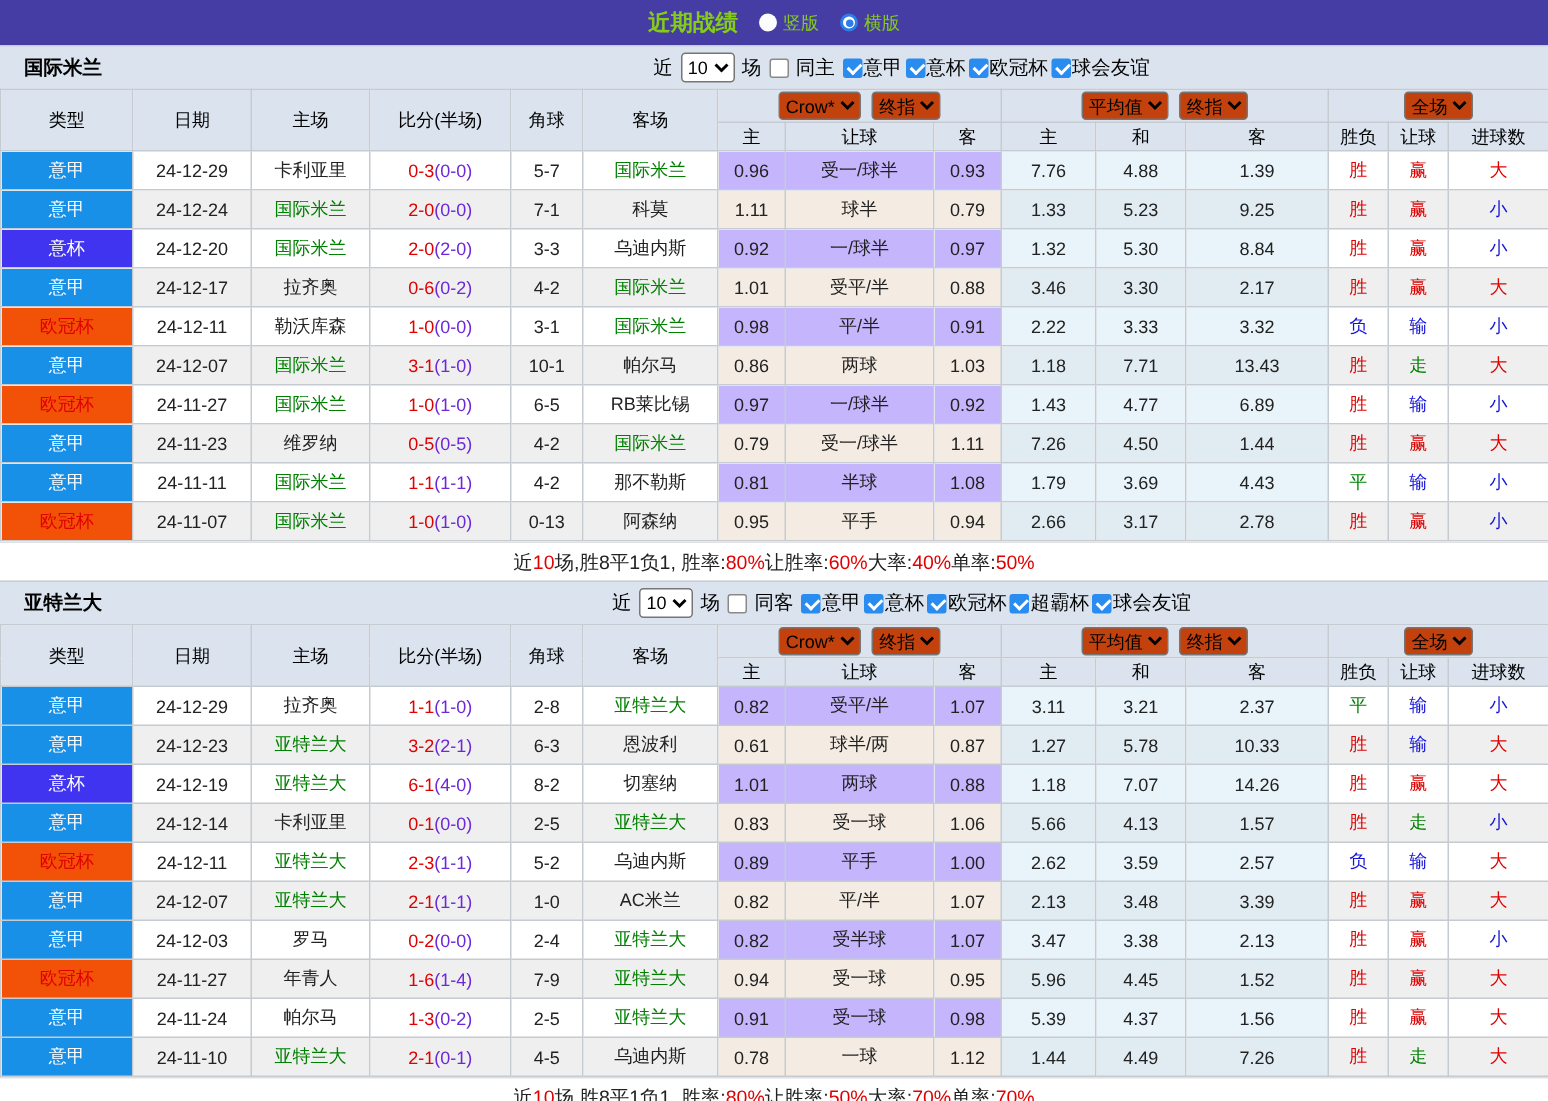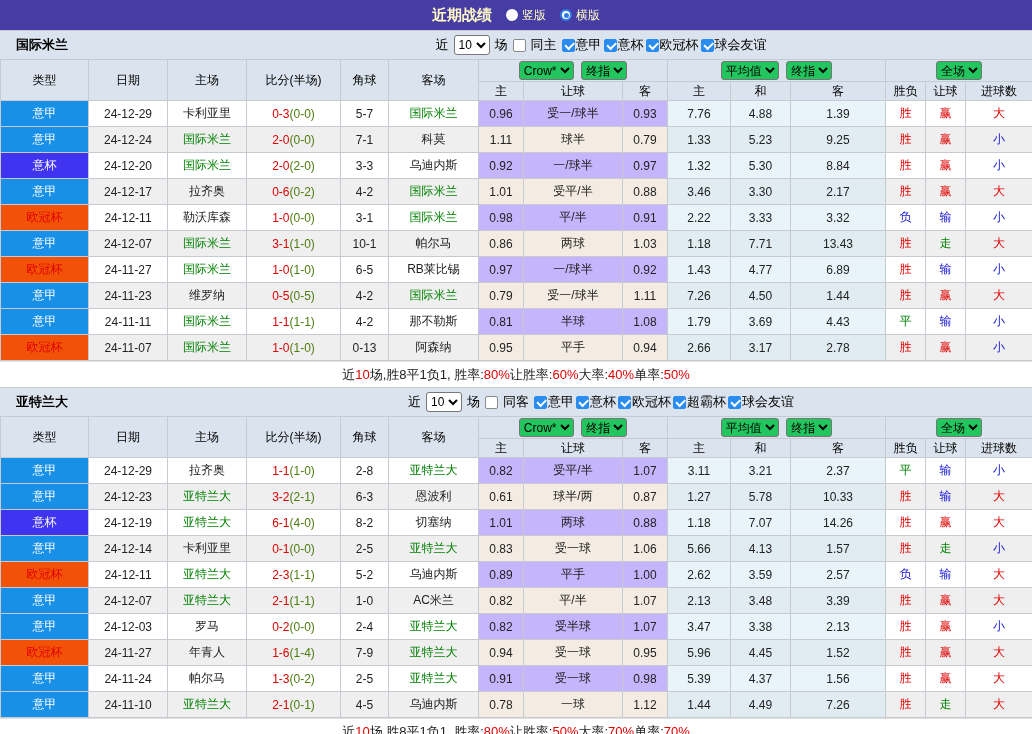--- a/index.html
+++ b/index.html
@@ -1,20 +1,20 @@
 <!DOCTYPE html>
 <html><head>
 <meta charset="utf-8">
 <style>
   * { margin:0; padding:0; box-sizing:border-box; }
   body { font-family:"Liberation Sans","DejaVu Sans",sans-serif; background:#fff; width:1032px; }
   .page { width:1032px; border-bottom:3px solid #e4e4e4; }
 
   
-  .topbar { height:30px; background:#453CA4; display:flex; align-items:center; justify-content:center; gap:14px; color:#fef9c3; }
+  .topbar { height:30px; background:#453CA4; display:flex; align-items:center; justify-content:center; gap:14px; color:#84cc16; }
   .topbar .title { font-size:15px; font-weight:bold; }
   .radio-group { display:flex; align-items:flex-start; gap:14px; font-size:12px; }
   .radio-item { display:flex; align-items:center; gap:4px; cursor:pointer; }
   .radio { width:12px; height:12px; border-radius:50%; background:#fdfdfd; display:inline-block; position:relative; }
   .radio.sel { background:#fff; border:2px solid #2e7ce8; }
   .radio.sel::after { content:""; position:absolute; width:5px; height:5px; border-radius:50%; background:#2e7ce8; top:1.5px; left:1.5px; }
 
   
   .section-bar { height:29px; background:#dbe4ee; border-top:1px solid #c9cdd2; display:flex; align-items:center; font-size:13px; }
   .team-title { font-weight:bold; color:#000; padding-left:16px; width:170px; flex:none; }
@@ -25,34 +25,34 @@
   .cb.on { background:#2b8cf0; border:1px solid #2b8cf0; border-radius:2px; }
   .cb.on::after { content:""; position:absolute; left:2px; top:2.5px; width:7px; height:3.5px; border-left:2px solid #fff; border-bottom:2px solid #fff; transform:rotate(-45deg); }
   .comp-item { display:inline-flex; align-items:center; gap:1px; }
 
   
   table { border-collapse:collapse; table-layout:fixed; width:1032px; font-size:12px; }
   th, td { border:1px solid #c6cbd1; text-align:center; vertical-align:middle; overflow:hidden; white-space:nowrap; }
   thead th { background:#dbe4ee; font-weight:normal; color:#000; }
   .hdr-drop th { height:22px; }
   .hdr-sub th { height:19px; }
-  thead select { font-size:12px; height:19px; border:1px solid #767676; border-radius:3px; background:#22c55e; margin:0 2px; }
+  thead select { font-size:12px; height:19px; border:1px solid #767676; border-radius:3px; background:#c2410c; margin:0 2px; }
   tbody td { height:26px; background:#fff; color:#222; }
   tbody tr:nth-child(even) td { background:#efefef; }
   tbody td.cream { background:#c4b5fd; }
   tbody tr:nth-child(even) td.cream { background:#f4ece2; }
   tbody td.lblue { background:#e8f4f9; }
   tbody tr:nth-child(even) td.lblue { background:#e0ecf2; }
   td.badge { color:#fff; font-weight:normal; }
   td.t-seriea { background:#1890e8 !important; }
   td.t-coppa  { background:#4134f0 !important; }
   td.t-ucl    { background:#f25207 !important; color:#e00000; }
   td.focus { color:#008000; }
   .score-main { color:#e00000; }
-  .score-half { color:#4d7c0f; }
+  .score-half { color:#6d28d9; }
   td.c-red { color:#e00000; }
   td.c-blue { color:#1414d8; }
   td.c-green { color:#008000; }
 
   
   .summary { height:26px; display:flex; align-items:center; justify-content:center; font-size:13px; color:#222; background:#fff; border-top:1px solid #e0e0e0; }
   .summary .red { color:#e00000; }
 </style>
 </head>
 <body>

